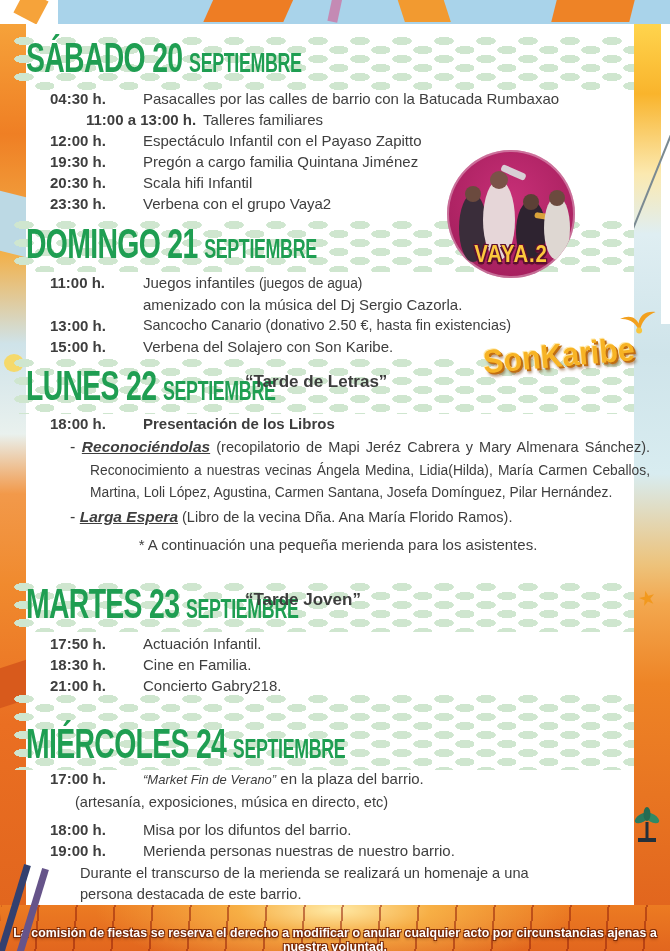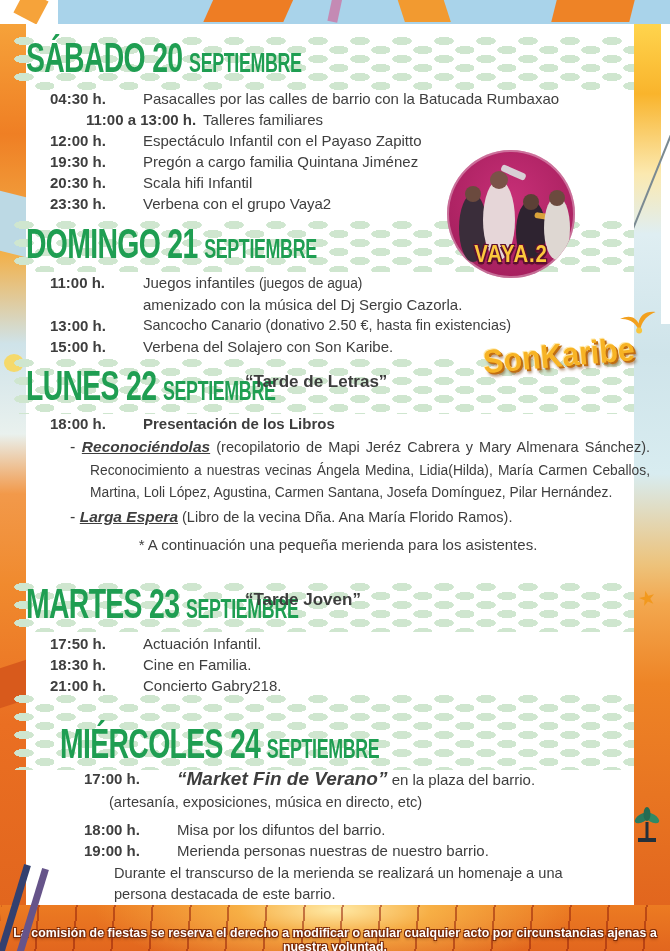--- a/index.html
+++ b/index.html
@@ -60,21 +60,21 @@
   .cond .big{font-size:43px;font-weight:bold;color:var(--green);letter-spacing:-1px;line-height:34px;}
   .cond .small{font-size:27px;font-weight:bold;color:var(--green);letter-spacing:-.5px;}
   .subtitle{position:absolute;left:219px;top:4px;font-size:17px;font-weight:bold;color:#3c3c3c;}
 
   .rows{margin-left:24px;}
   .row{display:flex;line-height:21px;font-size:15px;color:var(--ink);}
   .t{font-weight:bold;width:93px;flex:none;}
   .t.auto{width:auto;margin-right:7px;margin-left:36px;}
   .d .paren{font-size:13.8px;}
   .d.bold{font-weight:bold;font-size:15px;}
-  .em{font-weight:bold;font-style:italic;font-size:19px;}
+  .em{font-weight:normal;font-style:italic;font-size:13px;}
   .cont{margin-left:93px;line-height:21px;font-size:14.6px;color:var(--ink);}
   .cont.small{font-size:13.8px;margin-left:25px;}
   .para{margin-left:30px;width:505px;line-height:21px;font-size:14.6px;color:var(--ink);}
 
   .books{margin-left:44px;color:var(--ink);}
   .book{padding-left:20px;text-indent:-20px;line-height:22px;margin-top:2px;}
   .book .bt{font-weight:bold;font-style:italic;text-decoration:underline;font-size:15.5px;}
   .book .br{font-size:14.5px;}
   .book.justify{text-align:justify;width:560px;line-height:21.5px;}
   .book .note{font-size:13.8px;}
@@ -230,21 +230,21 @@
             <span class="t">18:30 h.</span>
             <span class="d">Cine en Familia.</span>
           </div>
         <div class="row">
             <span class="t">21:00 h.</span>
             <span class="d">Concierto Gabry218.</span>
           </div>
       </div>
     </section>
 
-    <section class="day" style="top:702px;padding-left:34px;">
+    <section class="day" style="top:702px;">
       <h2 class="day-head">
         <span class="cond">
             <span class="big">MIÉRCOLES 24</span>
             <span class="small">SEPTIEMBRE</span>
           </span>
       </h2>
       <div class="rows" style="margin-top:8px;">
         <div class="row">
             <span class="t">17:00 h.</span>
             <span class="d"><span class="em">“Market Fin de Verano”</span><span> en la plaza del barrio.</span></span>

